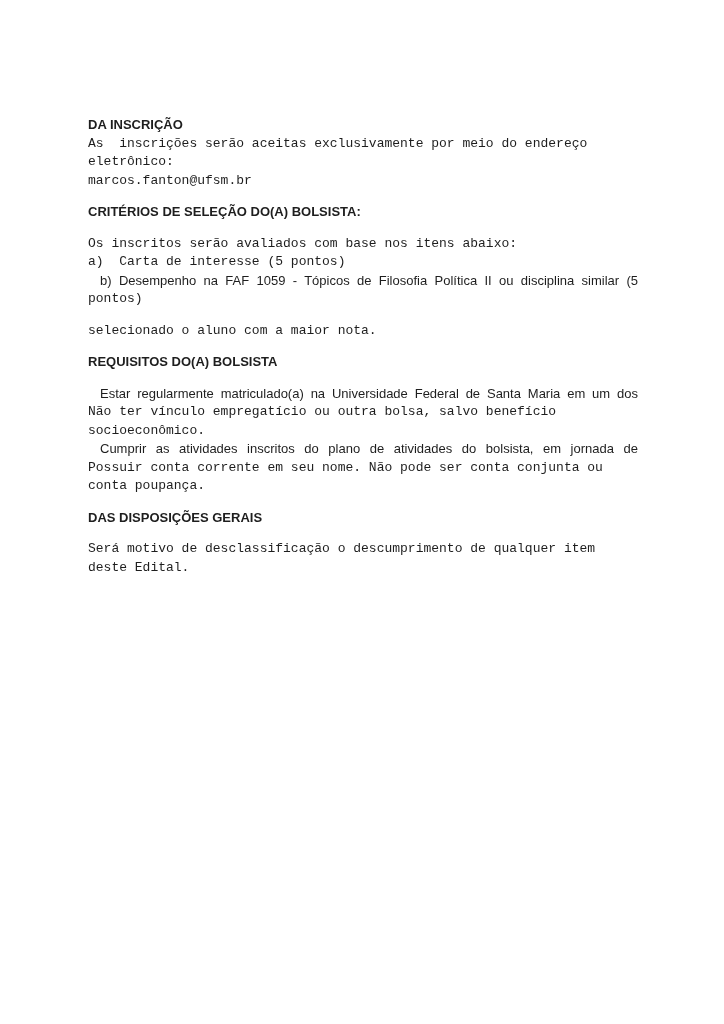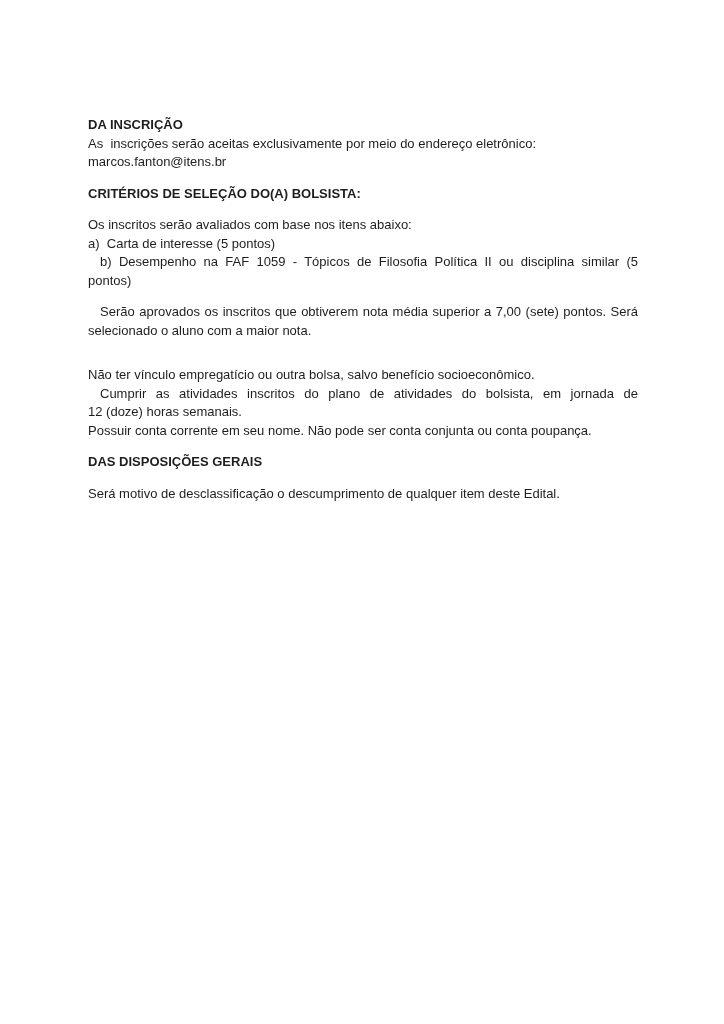--- a/index.html
+++ b/index.html
@@ -23,53 +23,54 @@
     font-size: 13px;
     line-height: 18.5px;
     color: #1e1e1e;
   }
   .heading {
     font-weight: bold;
     white-space: pre-wrap;
   }
   .line {
     white-space: pre-wrap;
+    font-family: Liberation Mono, monospace;
   }
   .jline {
     text-align: justify;
     text-align-last: justify;
     padding-left: 12px;
   }
   .gap {
     height: 13px;
   }
 </style>
 </head>
 <body>
 
 <div class="page">
   <div class="content">
     <div class="heading">DA INSCRIÇÃO</div>
     <div class="line">As  inscrições serão aceitas exclusivamente por meio do endereço eletrônico:</div>
-    <div class="line">marcos.fanton@itens.br</div>
+    <div class="line">marcos.fanton@ufsm.br</div>
     <div class="gap"></div>
     <div class="heading">CRITÉRIOS DE SELEÇÃO DO(A) BOLSISTA:</div>
     <div class="gap"></div>
     <div class="line">Os inscritos serão avaliados com base nos itens abaixo:</div>
     <div class="line">a)  Carta de interesse (5 pontos)</div>
     <div class="jline">b) Desempenho na FAF 1059 - Tópicos de Filosofia Política II ou disciplina similar (5</div>
     <div class="line">pontos)</div>
     <div class="gap"></div>
-    <div class="jline">Serão aprovados os inscritos que obtiverem nota média superior a 7,00 (sete) pontos. Será</div>
     <div class="line">selecionado o aluno com a maior nota.</div>
     <div class="gap"></div>
+    <div class="heading">REQUISITOS DO(A) BOLSISTA</div>
     <div class="gap"></div>
+    <div class="jline">Estar regularmente matriculado(a) na Universidade Federal de Santa Maria em um dos</div>
     <div class="line">Não ter vínculo empregatício ou outra bolsa, salvo benefício socioeconômico.</div>
     <div class="jline">Cumprir as atividades inscritos do plano de atividades do bolsista, em jornada de</div>
-    <div class="line">12 (doze) horas semanais.</div>
     <div class="line">Possuir conta corrente em seu nome. Não pode ser conta conjunta ou conta poupança.</div>
     <div class="gap"></div>
     <div class="heading">DAS DISPOSIÇÕES GERAIS</div>
     <div class="gap"></div>
     <div class="line">Será motivo de desclassificação o descumprimento de qualquer item deste Edital.</div>
     <div class="gap"></div>
   </div>
 </div>
 
 </body></html>

